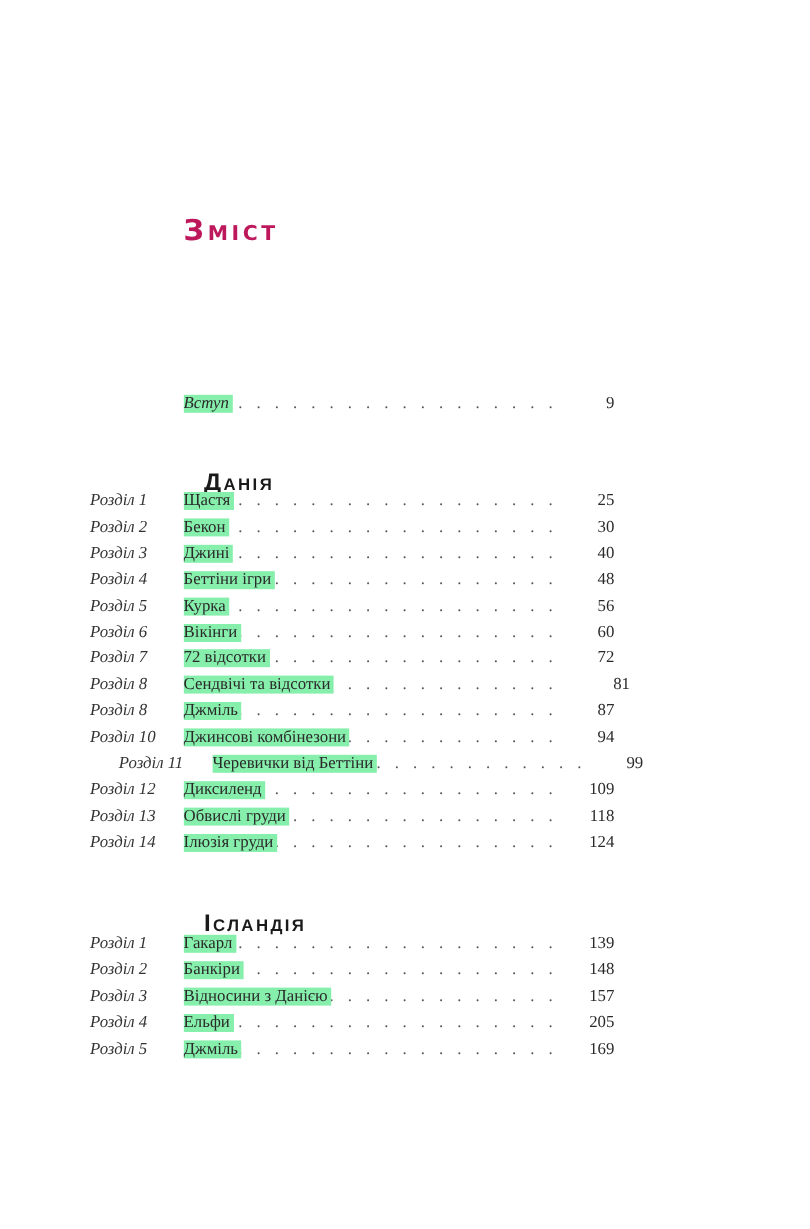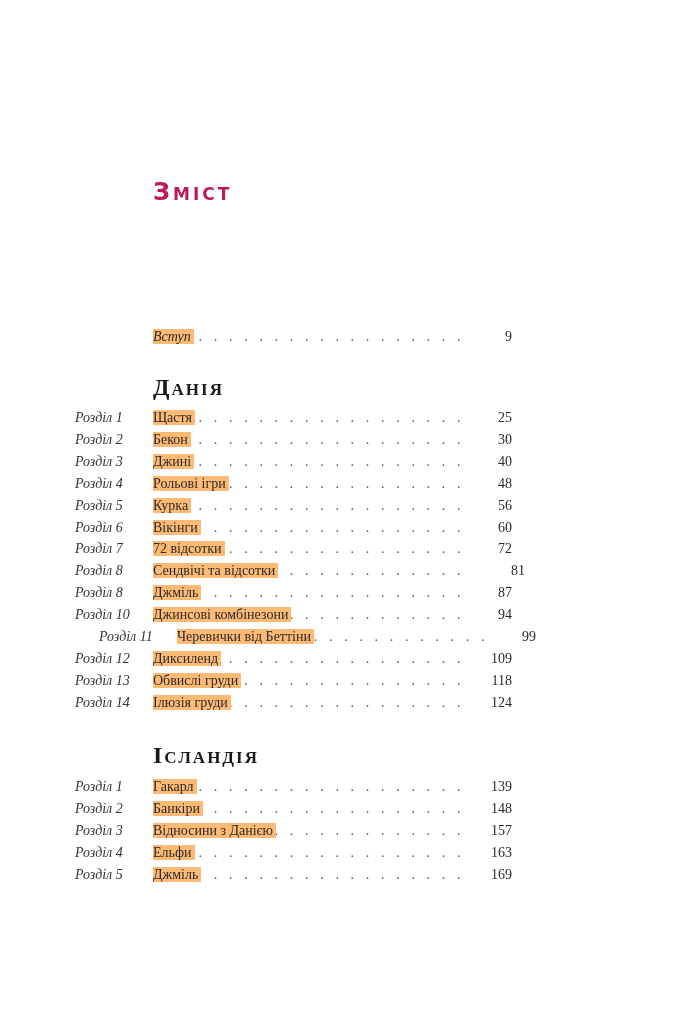--- a/index.html
+++ b/index.html
@@ -10,37 +10,37 @@
     color: #2a2a2a;
   }
   .page-title {
     position: absolute; left: 153px; top: 178px;
     font-family: "DejaVu Sans", "Liberation Sans", sans-serif;
     font-weight: bold; font-size: 24px; letter-spacing: 3px;
     color: #be185d; margin: 0; font-variant: small-caps;
   }
   .section-title {
     position: absolute; left: 153px;
-    font-family: Liberation Serif, serif;
-    font-weight: bold; font-size: 24px; letter-spacing: 2px;
-    color: #1a1a1a; margin: 0; font-variant: small-caps;
+    font-family: Liberation Sans, sans-serif;
+    font-weight: bold; font-size: 20px; letter-spacing: 2px;
+    color: #1a1a1a; margin: 17px; font-variant: small-caps;
   }
   .row {
     position: absolute; left: 0; width: 675px; height: 20px;
     font-size: 14px; line-height: 20px;
   }
   .chapter-label {
     position: absolute; left: 75px; top: 0;
     font-style: italic; color: #333; white-space: nowrap;
   }
   .entry {
     position: absolute; left: 153px; width: 310px; top: 0;
     white-space: nowrap; overflow: hidden; color: #2a2a2a;
   }
-  .entry .title { background: #fdba74; padding-right: 3px; position: relative; z-index: 1; }
+  .entry .title { background: #86efac; padding-right: 3px; position: relative; z-index: 1; }
   .entry.italic .title { font-style: italic; }
   .entry .dots {
     position: absolute; left: 0; right: 0; top: 0;
     letter-spacing: 4.1px; color: #555; z-index: 0;
   }
   .page-num {
     position: absolute; right: 163px; top: 0; text-align: right;
     color: #2a2a2a; font-variant-numeric: oldstyle-nums;
   }
 </style>
@@ -69,21 +69,21 @@
       <div class="entry"><span class="dots">. . . . . . . . . . . . . . . . . . . . . . . . . . . . . . . . . . . . . . . . . . . . . . . . . . . . . . . . . . . . . . . . . . . . . . . . . . . . . . . .</span><span class="title">Бекон</span></div>
       <span class="page-num">30</span>
     </div>
     <div class="row" style="top: 451.8px;">
       <span class="chapter-label">Розділ 3</span>
       <div class="entry"><span class="dots">. . . . . . . . . . . . . . . . . . . . . . . . . . . . . . . . . . . . . . . . . . . . . . . . . . . . . . . . . . . . . . . . . . . . . . . . . . . . . . . .</span><span class="title">Джині</span></div>
       <span class="page-num">40</span>
     </div>
     <div class="row" style="top: 473.7px;">
       <span class="chapter-label">Розділ 4</span>
-      <div class="entry"><span class="dots">. . . . . . . . . . . . . . . . . . . . . . . . . . . . . . . . . . . . . . . . . . . . . . . . . . . . . . . . . . . . . . . . . . . . . . . . . . . . . . . .</span><span class="title">Рольові ігри</span></div>
+      <div class="entry"><span class="dots">. . . . . . . . . . . . . . . . . . . . . . . . . . . . . . . . . . . . . . . . . . . . . . . . . . . . . . . . . . . . . . . . . . . . . . . . . . . . . . . .</span><span class="title">Беттіни ігри</span></div>
       <span class="page-num">48</span>
     </div>
     <div class="row" style="top: 495.6px;">
       <span class="chapter-label">Розділ 5</span>
       <div class="entry"><span class="dots">. . . . . . . . . . . . . . . . . . . . . . . . . . . . . . . . . . . . . . . . . . . . . . . . . . . . . . . . . . . . . . . . . . . . . . . . . . . . . . . .</span><span class="title">Курка</span></div>
       <span class="page-num">56</span>
     </div>
     <div class="row" style="top: 517.5px;">
       <span class="chapter-label">Розділ 6</span>
       <div class="entry"><span class="dots">. . . . . . . . . . . . . . . . . . . . . . . . . . . . . . . . . . . . . . . . . . . . . . . . . . . . . . . . . . . . . . . . . . . . . . . . . . . . . . . .</span><span class="title">Вікінги</span></div>
@@ -141,20 +141,20 @@
       <span class="page-num">148</span>
     </div>
     <div class="row" style="top: 820.8px;">
       <span class="chapter-label">Розділ 3</span>
       <div class="entry"><span class="dots">. . . . . . . . . . . . . . . . . . . . . . . . . . . . . . . . . . . . . . . . . . . . . . . . . . . . . . . . . . . . . . . . . . . . . . . . . . . . . . . .</span><span class="title">Відносини з Данією</span></div>
       <span class="page-num">157</span>
     </div>
     <div class="row" style="top: 842.7px;">
       <span class="chapter-label">Розділ 4</span>
       <div class="entry"><span class="dots">. . . . . . . . . . . . . . . . . . . . . . . . . . . . . . . . . . . . . . . . . . . . . . . . . . . . . . . . . . . . . . . . . . . . . . . . . . . . . . . .</span><span class="title">Ельфи</span></div>
-      <span class="page-num">163</span>
+      <span class="page-num">205</span>
     </div>
     <div class="row" style="top: 864.6px;">
       <span class="chapter-label">Розділ 5</span>
       <div class="entry"><span class="dots">. . . . . . . . . . . . . . . . . . . . . . . . . . . . . . . . . . . . . . . . . . . . . . . . . . . . . . . . . . . . . . . . . . . . . . . . . . . . . . . .</span><span class="title">Джміль</span></div>
       <span class="page-num">169</span>
     </div>
   </div>
 
 </body></html>

